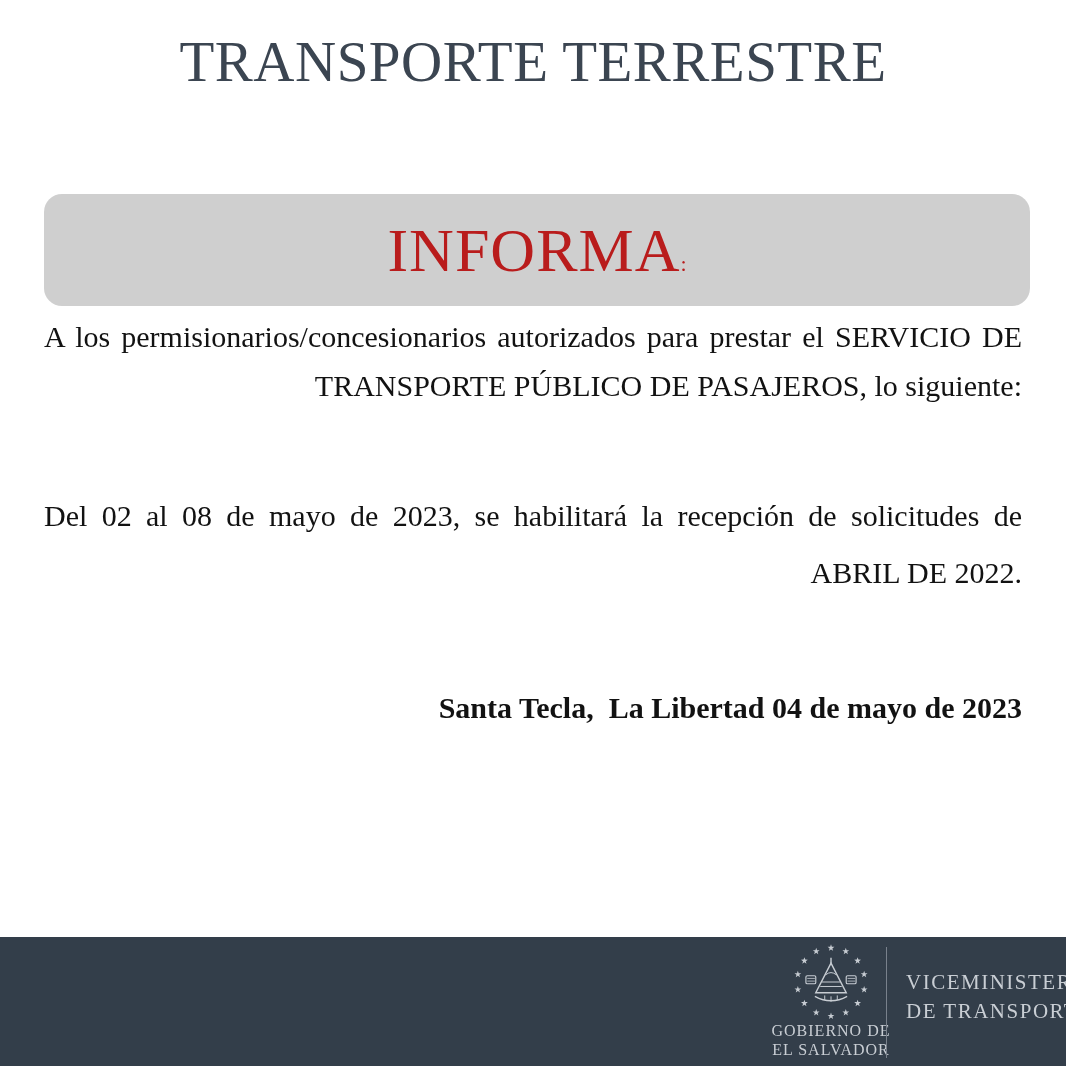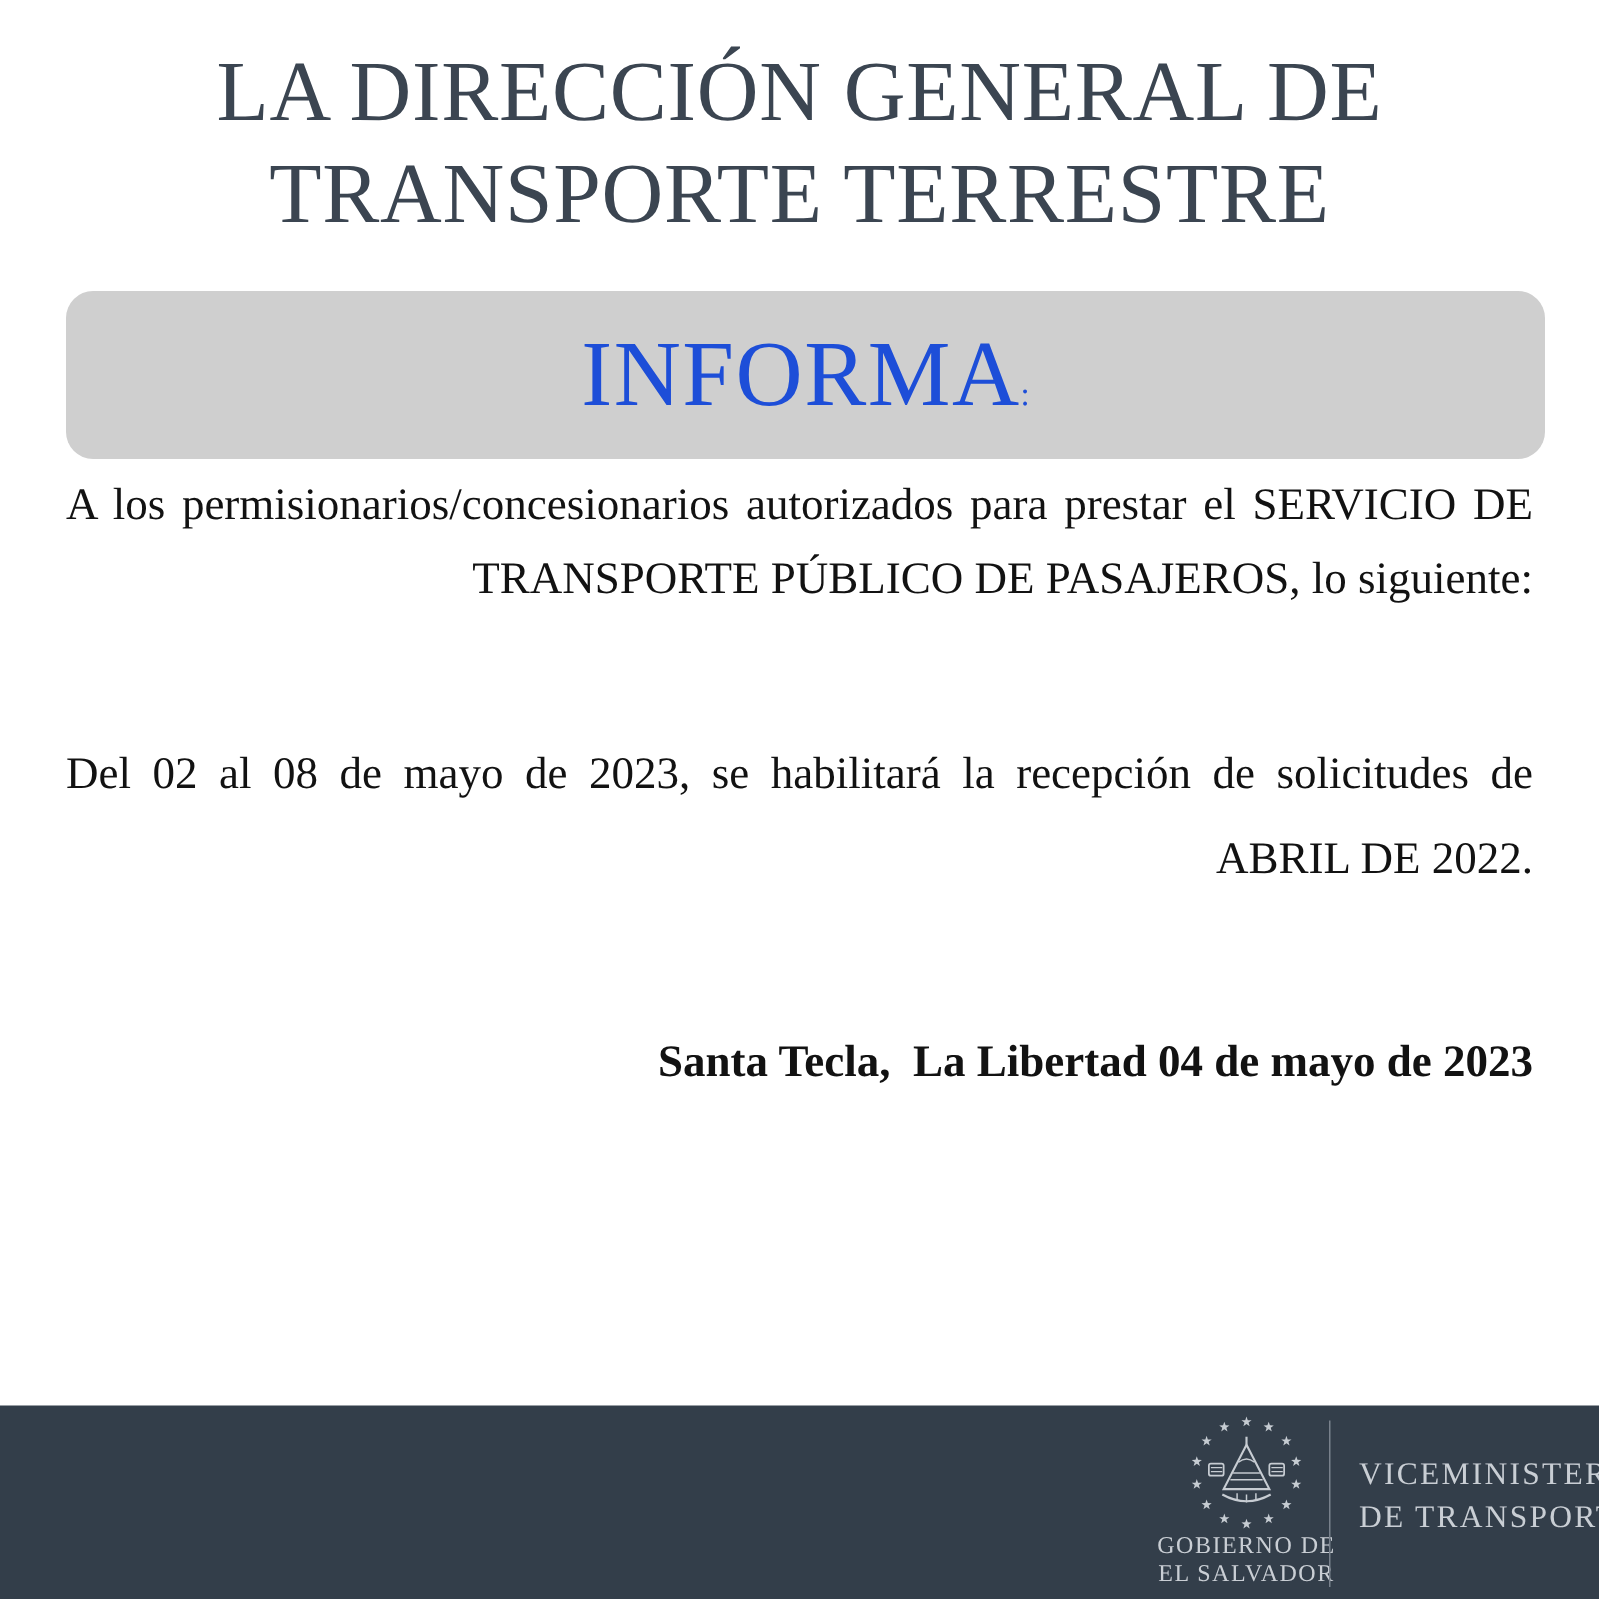--- a/index.html
+++ b/index.html
@@ -29,21 +29,21 @@
     position: absolute;
     left: 44px; top: 194px;
     width: 986px; height: 112px;
     background: #CFCFCF;
     border-radius: 18px;
     display: flex;
     align-items: center;
     justify-content: center;
   }
   .informa-text {
-    color: #1d4ed8;
+    color: #b91c1c;
     font-size: 62px;
     letter-spacing: 1px;
     line-height: 1;
   }
   .informa-colon {
     font-size: 22px;
     letter-spacing: 0;
   }
 
   
@@ -105,21 +105,20 @@
     letter-spacing: 1.5px;
     text-align: left;
   }
 </style>
 </head>
 <body>
 
 <div class="page">
 
   <div class="title">
-    <div>LA DIRECCIÓN GENERAL DE</div>
     <div>TRANSPORTE TERRESTRE</div>
   </div>
 
   <div class="informa-box">
     <div class="informa-text">
       <span>INFORMA</span><span class="informa-colon">:</span>
     </div>
   </div>
 
   <div class="para para1">

